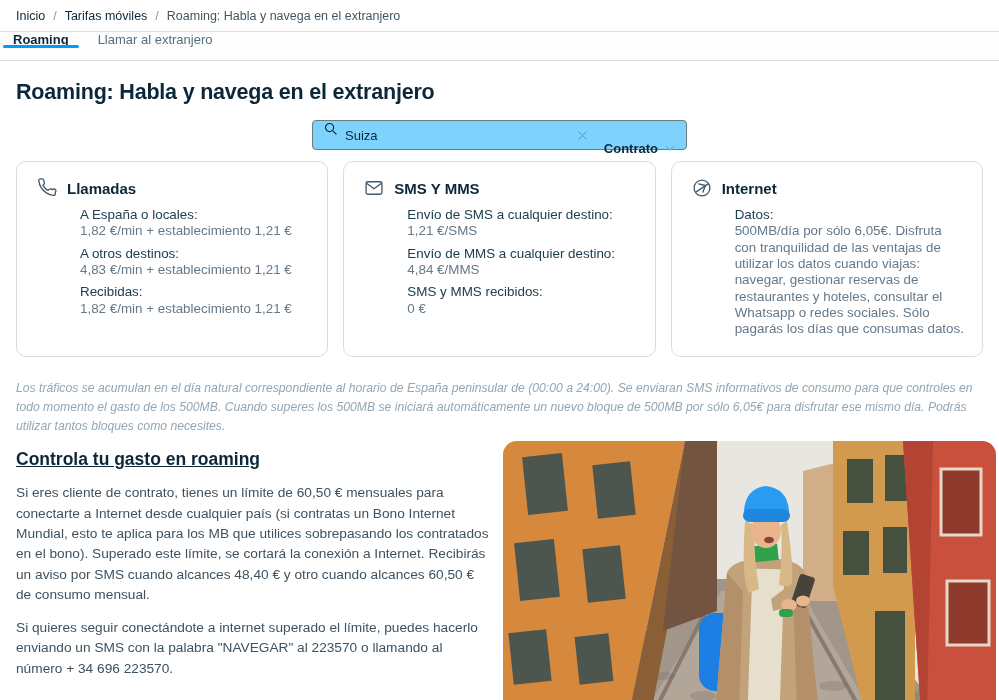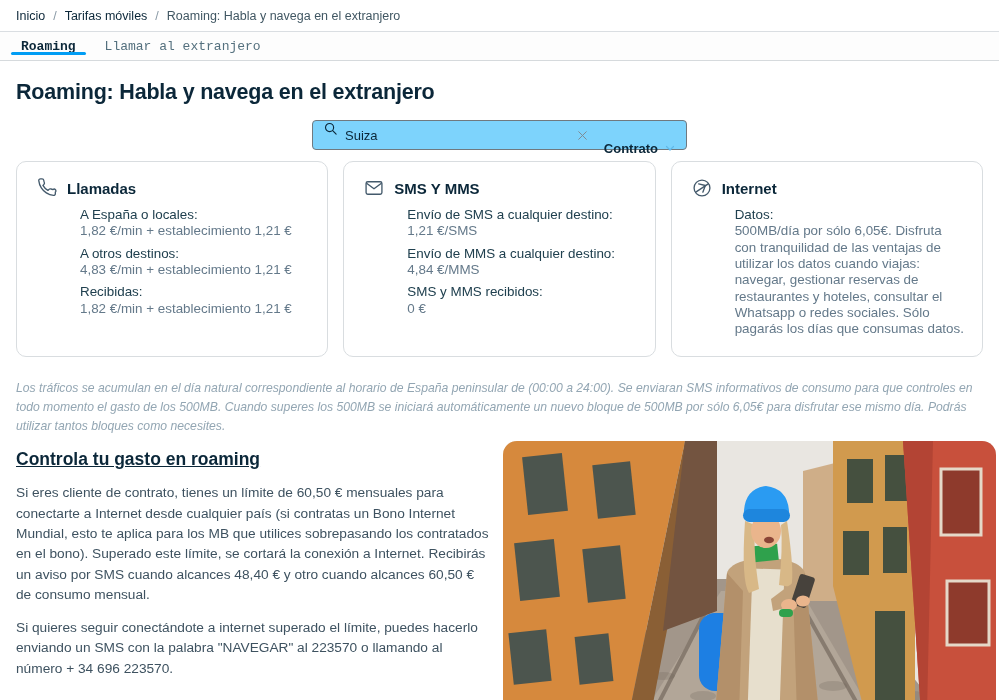--- a/index.html
+++ b/index.html
@@ -8,21 +8,21 @@
 
   
   .breadcrumb { height:31px; display:flex; align-items:center; gap:8px;
     padding:0 16px; font-size:12.5px; }
   .crumb { color:#0b2739; text-decoration:none; cursor:pointer;text-align:center; }
   .crumb-sep { color:#8a9aa6; }
   .crumb-current { color:#415763; }
 
   
   .tabbar { height:30px; border-top:1px solid #dadee2; border-bottom:1px solid #d6dadd;
-    display:flex; align-items:center; padding-left:11px; background:#fdfdfd;font-family:Liberation Mono, monospace; }
+    display:flex; align-items:flex-start; padding-left:3px; background:#fdfdfd; }
   .tab { display:flex; align-items:center; padding:0 10px; margin-right:9px;
     font-size:13px; color:#54707e; position:relative; cursor:pointer; }
   .tab.active { color:#0b2739; font-weight:bold; }
   .tab.active::after { content:""; position:absolute; left:0; right:0; bottom:-1px;
     height:3px; background:#019df4; border-radius:2px; }
 
   .main { padding:0 16px; }
   .page-title { margin-top:19px; font-size:21.5px; font-weight:bold; letter-spacing:-0.2px; }
 
   

